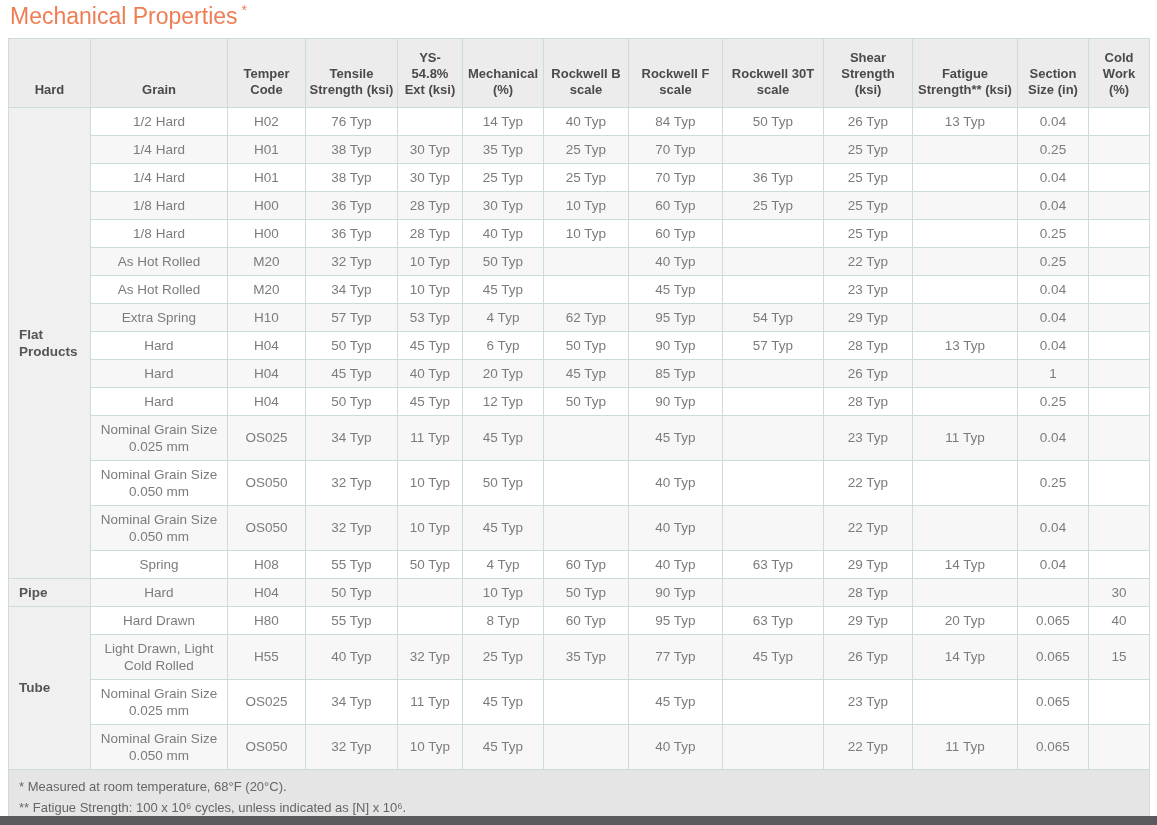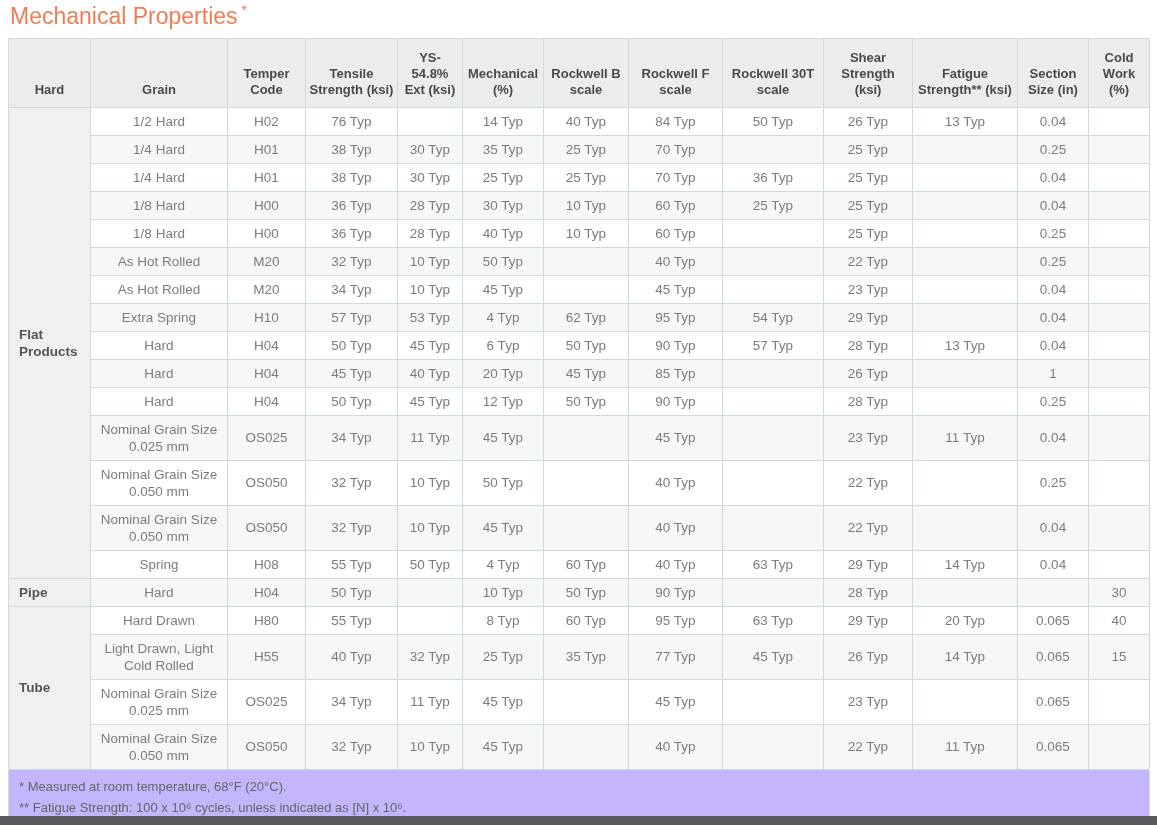--- a/index.html
+++ b/index.html
@@ -59,21 +59,21 @@
   tbody tr:nth-child(even) td{background:var(--row-alt);}
   tbody td.form-cell, tbody tr:nth-child(even) td.form-cell{
     background:var(--form-bg);
     color:var(--form-text);
     font-weight:bold;
     text-align:left;
     padding-left:10px;
     vertical-align:middle;
   }
   tfoot td{
-    background:#c4b5fd;
+    background:#e5e5e5;
     color:#666666;
     font-size:13px;
     text-align:left;
     padding:6px 10px;
     line-height:21px;
   }
   .bottom-strip{
     position:absolute;left:0;bottom:0;width:100%;height:9px;
     background:var(--strip);
   }

